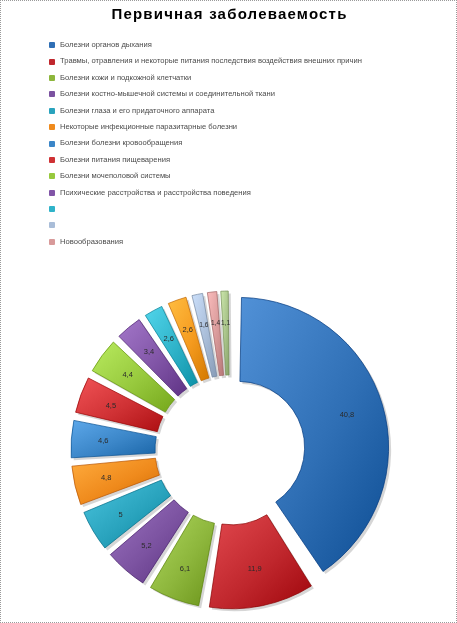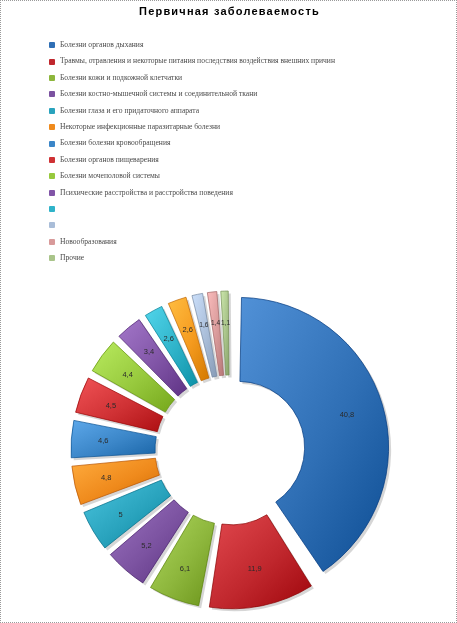--- a/index.html
+++ b/index.html
@@ -13,21 +13,21 @@
     position:relative;
     box-sizing:border-box;
     width:457px;height:623px;
     border:1px dotted #9a9a9a;
     background:#fff;
   }
   .chart-title{
     position:absolute;
     top:4px;left:0;width:457px;
     text-align:center;
-    font-size:11px;
+    font-size:15px;
     font-weight:bold;
     letter-spacing:1.2px;
     color:#000;
     font-family:"Liberation Sans", sans-serif;
   }
   .legend{
     position:absolute;
     top:36px;left:48px;
     width:400px;
   }
@@ -40,21 +40,21 @@
   .legend-swatch{
     width:6px;height:6px;
     flex:0 0 6px;
     margin-right:5px;
     border-radius:1px;
   }
   .legend-label{
     font-size:7.6px;
     color:#4a4a4a;
     white-space:nowrap;
-    font-family:Liberation Serif, serif;
+    font-family:Liberation Sans, sans-serif;
   }
   .donut-wrap{
     position:absolute;
     left:38px;top:283px;
     width:382px;height:332px;
   }
   .donut-svg{display:block;}
   .slice-label{
     font-size:7.5px;
     fill:#2b2b2b;
@@ -95,43 +95,39 @@
       <div class="legend-item">
         <span class="legend-swatch" style="background: rgb(239, 138, 28);"></span>
         <span class="legend-label">Некоторые инфекционные  паразитарные болезни</span>
       </div>
       <div class="legend-item">
         <span class="legend-swatch" style="background: rgb(59, 134, 200);"></span>
         <span class="legend-label">Болезни болезни кровообращения</span>
       </div>
       <div class="legend-item">
         <span class="legend-swatch" style="background: rgb(207, 49, 52);"></span>
-        <span class="legend-label">Болезни органов пищеварения</span>
+        <span class="legend-label">Болезни питания пищеварения</span>
       </div>
       <div class="legend-item">
         <span class="legend-swatch" style="background: rgb(151, 201, 61);"></span>
         <span class="legend-label">Болезни мочеполовой системы</span>
       </div>
       <div class="legend-item">
         <span class="legend-swatch" style="background: rgb(129, 85, 167);"></span>
         <span class="legend-label">Психические расстройства и расстройства поведения</span>
       </div>
       <div class="legend-item">
         <span class="legend-swatch" style="background: rgb(47, 179, 201);"></span>
       </div>
       <div class="legend-item">
         <span class="legend-swatch" style="background: rgb(169, 189, 216);"></span>
       </div>
       <div class="legend-item">
         <span class="legend-swatch" style="background: rgb(216, 154, 154);"></span>
         <span class="legend-label">Новообразования</span>
-      </div>
-      <div class="legend-item">
-        <span class="legend-swatch" style="background: rgb(169, 196, 138);"></span>
-        <span class="legend-label">Прочие</span>
       </div>
     </div>
 
   <div class="donut-wrap">
     <svg class="donut-svg" id="donut" width="382" height="332" viewBox="0 0 382 332">
         <defs>
           <linearGradient id="g0" x1="0%" y1="0%" x2="100%" y2="100%">
             <stop offset="0%" stop-color="#5191d7"></stop>
             <stop offset="55%" stop-color="#2f6fb5"></stop>
             <stop offset="100%" stop-color="#0d4d93"></stop>

